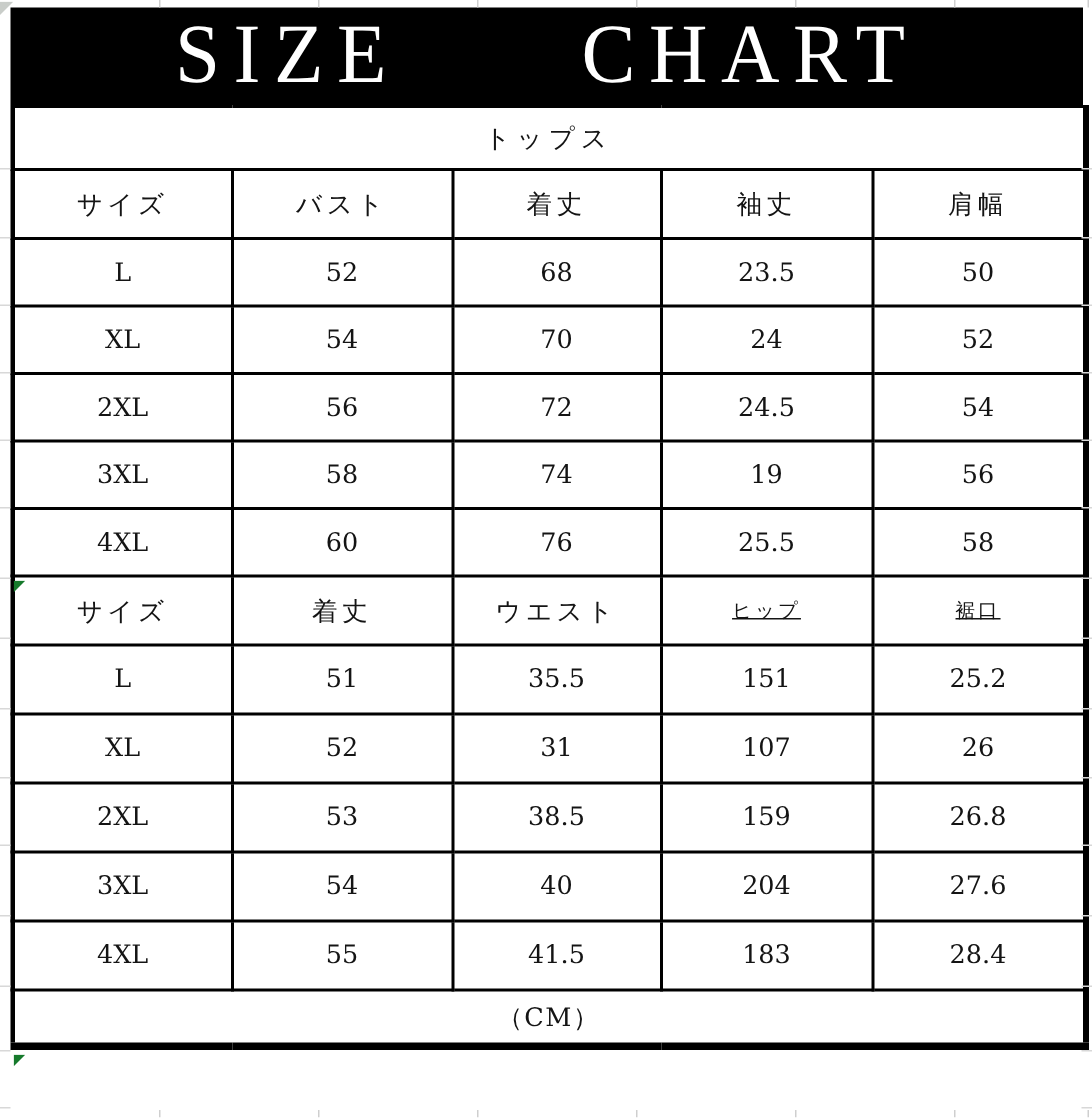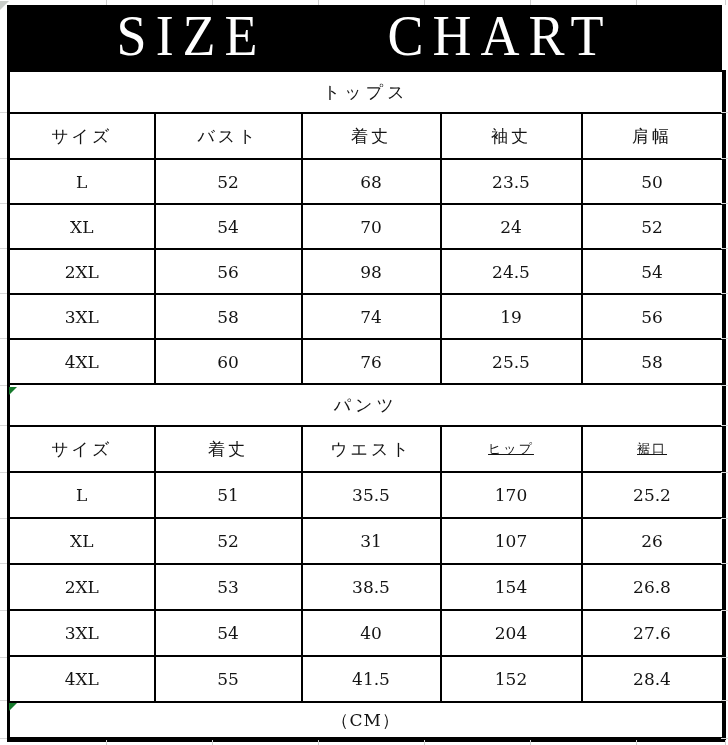--- a/index.html
+++ b/index.html
@@ -140,87 +140,84 @@
           <tr>
             <td>XL</td>
             <td>54</td>
             <td>70</td>
             <td>24</td>
             <td>52</td>
           </tr>
           <tr>
             <td>2XL</td>
             <td>56</td>
-            <td>98</td>
+            <td>72</td>
             <td>24.5</td>
             <td>54</td>
           </tr>
           <tr>
             <td>3XL</td>
             <td>58</td>
             <td>74</td>
             <td>19</td>
             <td>56</td>
           </tr>
           <tr>
             <td>4XL</td>
             <td>60</td>
             <td>76</td>
             <td>25.5</td>
             <td>58</td>
           </tr>
         </tbody>
 
       <tbody>
-        <tr class="section-row">
-          <td colspan="5">パンツ</td>
-        </tr>
         <tr class="header-row">
           <th>サイズ</th>
           <th>着丈</th>
           <th>ウエスト</th>
           <th class="small">ヒップ</th>
           <th class="small">裾口</th>
         </tr>
       </tbody>
 
       <tbody class="data-body data-body-pants">
           <tr>
             <td>L</td>
             <td>51</td>
             <td>35.5</td>
-            <td>170</td>
+            <td>151</td>
             <td>25.2</td>
           </tr>
           <tr>
             <td>XL</td>
             <td>52</td>
             <td>31</td>
             <td>107</td>
             <td>26</td>
           </tr>
           <tr>
             <td>2XL</td>
             <td>53</td>
             <td>38.5</td>
-            <td>154</td>
+            <td>159</td>
             <td>26.8</td>
           </tr>
           <tr>
             <td>3XL</td>
             <td>54</td>
             <td>40</td>
             <td>204</td>
             <td>27.6</td>
           </tr>
           <tr>
             <td>4XL</td>
             <td>55</td>
             <td>41.5</td>
-            <td>152</td>
+            <td>183</td>
             <td>28.4</td>
           </tr>
         </tbody>
 
       <tbody>
         <tr class="footer-row">
           <td colspan="5">（CM）</td>
         </tr>
       </tbody>
     </table>

